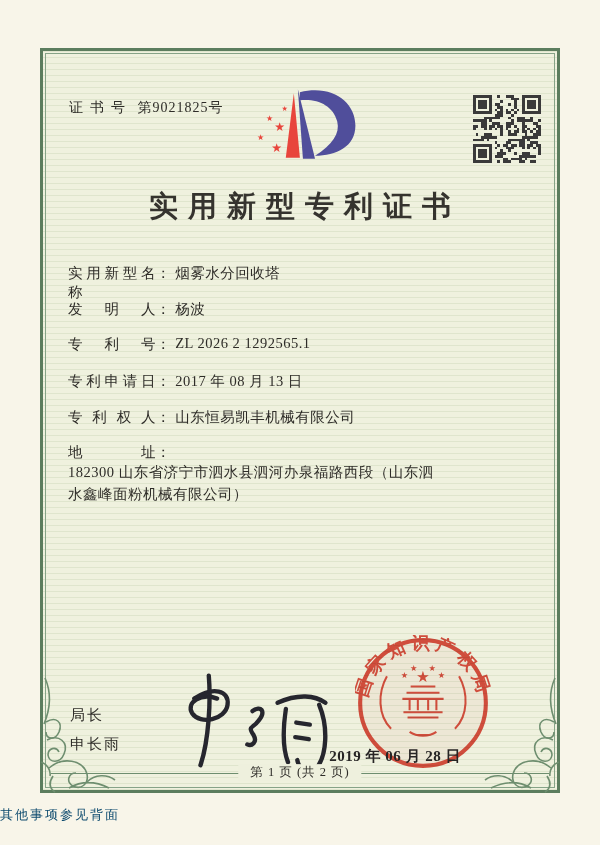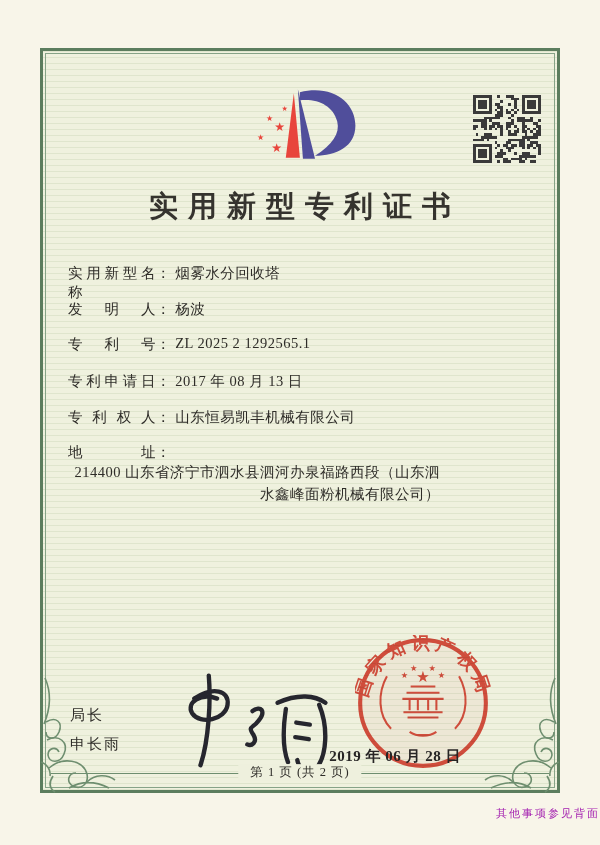--- a/index.html
+++ b/index.html
@@ -28,48 +28,52 @@
   .logo{position:absolute;left:203px;top:24px;width:132px;height:106px;}
   .qr{position:absolute;left:430px;top:44px;width:68px;height:68px;}
   .cert-title{
     position:absolute;left:0;top:136px;width:100%;text-align:center;
     font-size:29px;font-weight:bold;letter-spacing:10px;text-indent:10px;
     color:#35332e;
   }
   .frow{position:absolute;left:25px;right:18px;font-size:14.5px;letter-spacing:0.5px;}
   .flabel{display:inline-block;width:88px;text-align:justify;text-align-last:justify;vertical-align:top;}
   .fcolon{vertical-align:top;}
-  .fvalue{vertical-align:top;text-align:right;}
+  .fvalue{vertical-align:top;}
   .fvalue.addr{display:inline-block;width:372px;line-height:21.5px;}
   .fpair2{margin-left:26px;}
   .paras{position:absolute;left:25px;right:19px;top:452px;}
   .paras p{margin:0;font-size:13.5px;line-height:22.8px;text-indent:2em;letter-spacing:0.8px;color:#3a382f;}
   .officer{position:absolute;left:27px;top:642px;font-size:15px;line-height:29px;letter-spacing:2px;margin-top:8px;}
   .signature{position:absolute;left:96px;top:608px;width:200px;height:125px;}
   .seal{position:absolute;left:312px;top:584px;width:136px;height:136px;mix-blend-mode:multiply;opacity:.93;}
   .seal-date{
     position:absolute;left:272px;top:696px;width:160px;text-align:center;
     font-size:15px;letter-spacing:0.5px;color:#272525;font-weight:bold;
   }
   .pageline{position:absolute;left:8px;right:8px;bottom:4px;height:12px;border-top:1px solid #6e8e6f;}
   .pagenum{
     position:absolute;left:50%;transform:translate(-50%,-58%);top:0;
     background:#eef0dd;padding:0 12px;font-size:12.5px;letter-spacing:1px;white-space:nowrap;
   }
-  .back-note{position:absolute;left:0;top:806px;width:100%;text-align:right;font-size:11px;letter-spacing:2px;color:#a21caf;}
+  .back-note{position:absolute;left:0;top:806px;width:100%;text-align:left;font-size:13px;letter-spacing:2px;color:#0c4a6e;}
   .ornament{position:absolute;width:84px;height:118px;bottom:-4px;}
   .ornament.bl{left:-4px;}
   .ornament.br{right:-4px;transform:scaleX(-1);}
 </style>
 </head>
 <body>
 
 <div class="frame">
   <div class="frame-inner-line"></div>
 
+  <div class="cert-no">
+    <span class="lbl">证书号</span>
+    <span class="num">第9021825号</span>
+  </div>
 
   <div class="logo">
     <svg viewBox="0 0 130 105" width="132" height="106">
       <polygon points="47,18 39,82 53,82" fill="#e8453c"></polygon>
       <polygon points="51,14 56,83 68,83" fill="#504e9b"></polygon>
       <path d="M53,17 C85,9 108,27 108,50 C108,71 89,80 68,80 C85,69 93,58 90,46 C86,30 70,23 53,25 Z" fill="#504e9b"></path>
       <text x="38" y="36" font-size="7" fill="#e8453c" text-anchor="middle" font-family="DejaVu Sans">★</text>
       <text x="23" y="46" font-size="8" fill="#e8453c" text-anchor="middle" font-family="DejaVu Sans">★</text>
       <text x="33" y="55" font-size="12" fill="#e8453c" text-anchor="middle" font-family="DejaVu Sans">★</text>
       <text x="14" y="64" font-size="8" fill="#e8453c" text-anchor="middle" font-family="DejaVu Sans">★</text>
@@ -295,33 +299,33 @@
   <div class="frow" style="top:213px">
     <span class="flabel">实用新型名称</span><span class="fcolon">：</span>
     <span class="fvalue">烟雾水分回收塔</span>
   </div>
   <div class="frow" style="top:249px">
     <span class="flabel">发明人</span><span class="fcolon">：</span>
     <span class="fvalue">杨波</span>
   </div>
   <div class="frow" style="top:284px">
     <span class="flabel">专利号</span><span class="fcolon">：</span>
-    <span class="fvalue">ZL 2025 2 1292565.1</span>
+    <span class="fvalue">ZL 2026 2 1292565.1</span>
   </div>
   <div class="frow" style="top:321px">
     <span class="flabel">专利申请日</span><span class="fcolon">：</span>
     <span class="fvalue">2017 年 08 月 13 日</span>
   </div>
   <div class="frow" style="top:357px">
     <span class="flabel">专利权人</span><span class="fcolon">：</span>
     <span class="fvalue">山东恒易凯丰机械有限公司</span>
   </div>
   <div class="frow" style="top:392px">
     <span class="flabel">地址</span><span class="fcolon">：</span>
-    <span class="fvalue addr">214400 山东省济宁市泗水县泗河办泉福路西段（山东泗水鑫峰面粉机械有限公司）</span>
+    <span class="fvalue addr">182300 山东省济宁市泗水县泗河办泉福路西段（山东泗水鑫峰面粉机械有限公司）</span>
   </div>
 
 
   <div class="officer">
     <div>局长</div>
     <div>申长雨</div>
   </div>
 
   <div class="signature">
     <svg viewBox="0 0 190 120" width="200" height="125" fill="none" stroke="#26262e" stroke-width="4.2" stroke-linecap="round">

